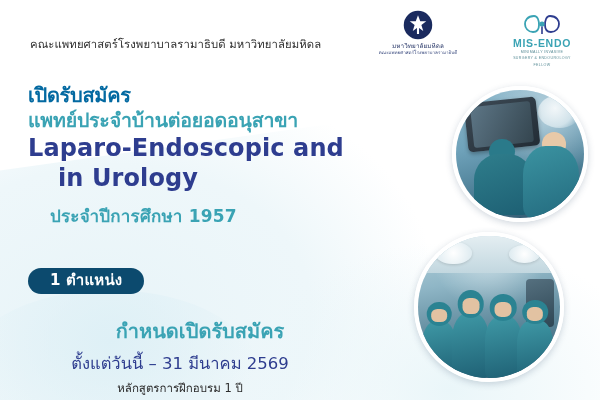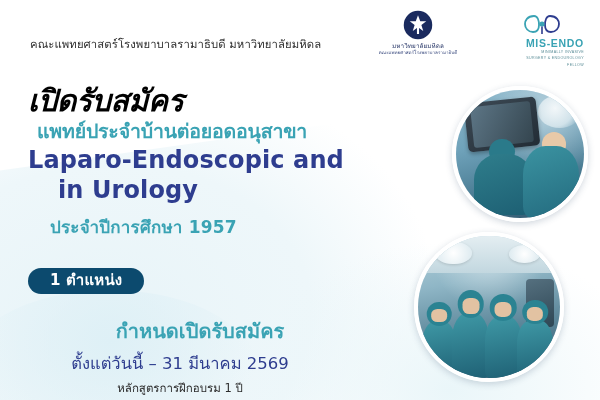--- a/index.html
+++ b/index.html
@@ -47,21 +47,21 @@
     display: block;
   }
   .logo-mahidol .l1 {
     font-size: 6.3px; color: #1a2a5e; letter-spacing: .1px; line-height: 1.25;
     white-space: nowrap;
   }
   .logo-mahidol .l2 {
     font-size: 4.6px; color: #33447a; line-height: 1.3;
     white-space: nowrap;
   }
-  .logo-misendo { width: 84px; text-align: right; padding-top: 2px; }
+  .logo-misendo { width: 84px; text-align: center; padding-top: 2px; }
   .logo-misendo .mark { height: 24px; display:flex; align-items:center; justify-content:center; }
   .logo-misendo .name {
     font-size: 10.5px; font-weight: 700; letter-spacing: .7px;
     color: #3aa3b4; margin-top: 1px;
   }
   .logo-misendo .sub {
     font-size: 3.6px; letter-spacing: .35px; color: #5b8d97; line-height: 1.5; margin-top: 1px;
   }
 
   
@@ -76,36 +76,34 @@
   }
 
   
   .head {
     position: absolute;
     left: 28px; top: 84px;
     width: 372px;
   }
   .h-main {
     font-family: "DejaVu Sans", "Liberation Sans", sans-serif;
-    font-size: 30px;
-    font-weight: 700;
-    color: #000000;
+    font-size: 20px;
+    font-weight: 700;
+    color: #0369a1;
     line-height: 1.14;
     letter-spacing: -.3px;
-    font-style: italic;
   }
   .h-sub {
     font-family: Liberation Sans, sans-serif;
     font-size: 19.5px;
     font-weight: 700;
     color: #3aa3b4;
     line-height: 1.2;
     margin-top: 2px;
     letter-spacing: -.2px;
-    margin-left: 9px;
   }
   .h-en {
     font-family: "DejaVu Sans", "Liberation Sans", sans-serif;
     font-size: 24px;
     font-weight: 700;
     color: #2e3d8f;
     line-height: 1.26;
     margin-top: 1px;
     letter-spacing: .1px;
   }

